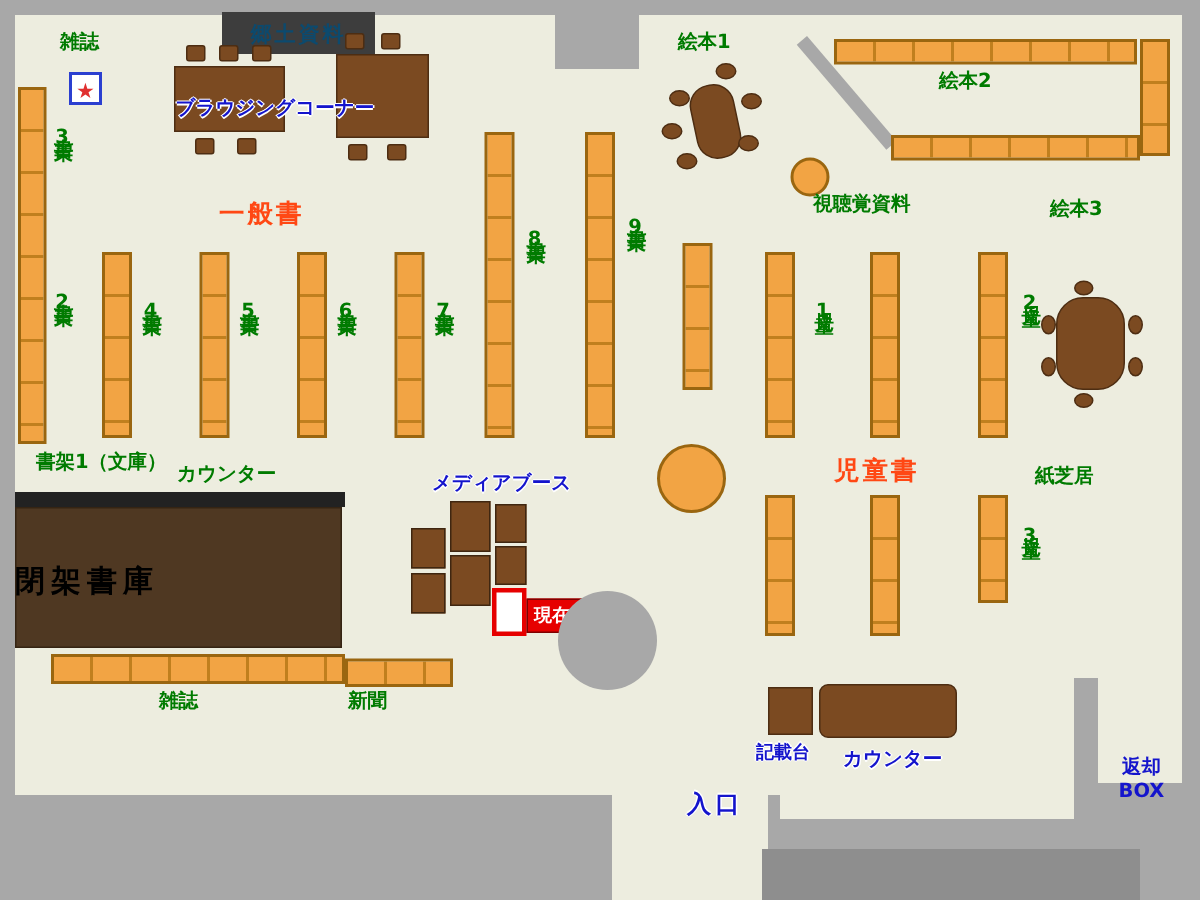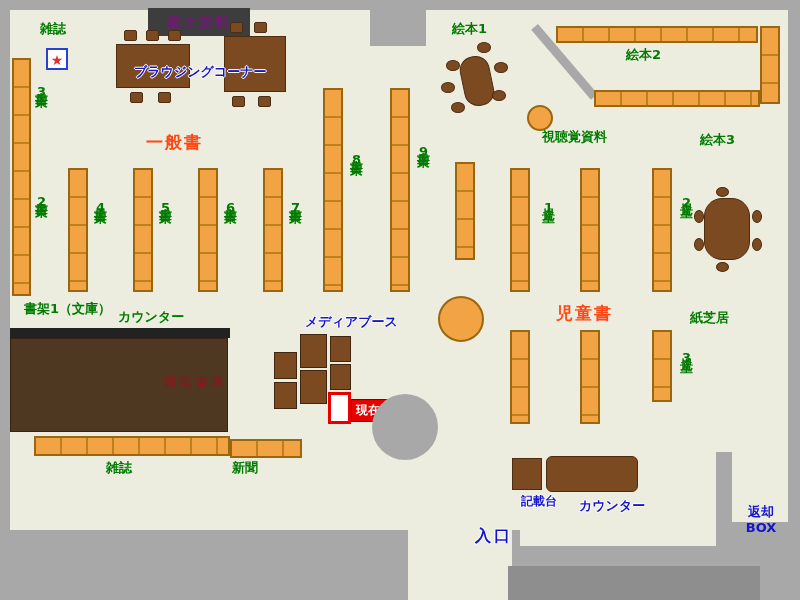--- a/index.html
+++ b/index.html
@@ -16,29 +16,29 @@
   .shelf-round { position:absolute; border-radius:50%; background:#F2A444; border:2px solid #9A6610; }
   .tbl { position:absolute; background:#7B4A21; border:1px solid #4D2D12; }
   .chair { position:absolute; background:#7B4A21; border:1px solid #4D2D12; border-radius:2px; }
   .stool { position:absolute; background:#7B4A21; border:1px solid #4D2D12; border-radius:50%; }
   .booth { position:absolute; background:#7B4A21; border:1px solid #3F2610; }
   .booth-here { position:absolute; background:#fff; border:3px solid #E60000; }
   .pillar { position:absolute; border-radius:50%; background:#A8A8A8; }
   .lg { position:absolute; color:#007B00; font-weight:bold; font-size:13px; line-height:1.15; white-space:nowrap; }
   .lg.v { writing-mode:vertical-rl; text-orientation:upright; white-space:normal; letter-spacing:1px; }
   .lb { position:absolute; color:#1414CC; font-weight:bold; font-size:13px; white-space:nowrap;
-        text-shadow:1px 0 0 #fff,-1px 0 0 #fff,0 1px 0 #fff,0 -1px 0 #fff;padding-left:17px; }
+        text-shadow:1px 0 0 #fff,-1px 0 0 #fff,0 1px 0 #fff,0 -1px 0 #fff; }
   .lr { position:absolute; color:#FF4814; font-weight:bold; font-size:17px; white-space:nowrap; letter-spacing:2px; }
-  .lw { position:absolute; color:#7f1d1d; font-weight:bold; font-size:12px; letter-spacing:4px; text-align:right; }
+  .lw { position:absolute; color:#000000; font-weight:bold; font-size:20px; letter-spacing:4px; text-align:left; }
   .block-dark { position:absolute; background:#3D3D3D; }
   .block-black { position:absolute; background:#222222; }
   .block-stacks { position:absolute; background:#4F3822; border:1px solid #352413; }
   .marker { position:absolute; background:#E60000; color:#fff; font-size:12px; font-weight:bold;
             padding:2px 4px; border:1px solid #7F0000; white-space:nowrap; }
-  .lred { position:absolute; color:#701a75; font-weight:bold; font-size:14px; letter-spacing:2px;
+  .lred { position:absolute; color:#0c4a6e; font-weight:bold; font-size:14px; letter-spacing:2px;
           text-align:center; }
   .staricon { position:absolute; background:#fff; border:2px solid #2B3FD0; text-align:center; }
   .staricon span { color:#E03030; font-size:14px; line-height:18px; }
   .retbox { position:absolute; color:#1414CC; font-weight:bold; font-size:13px; text-align:center; line-height:1.2; }
 </style>
 </head>
 <body>
 
 <div id="map">
 

